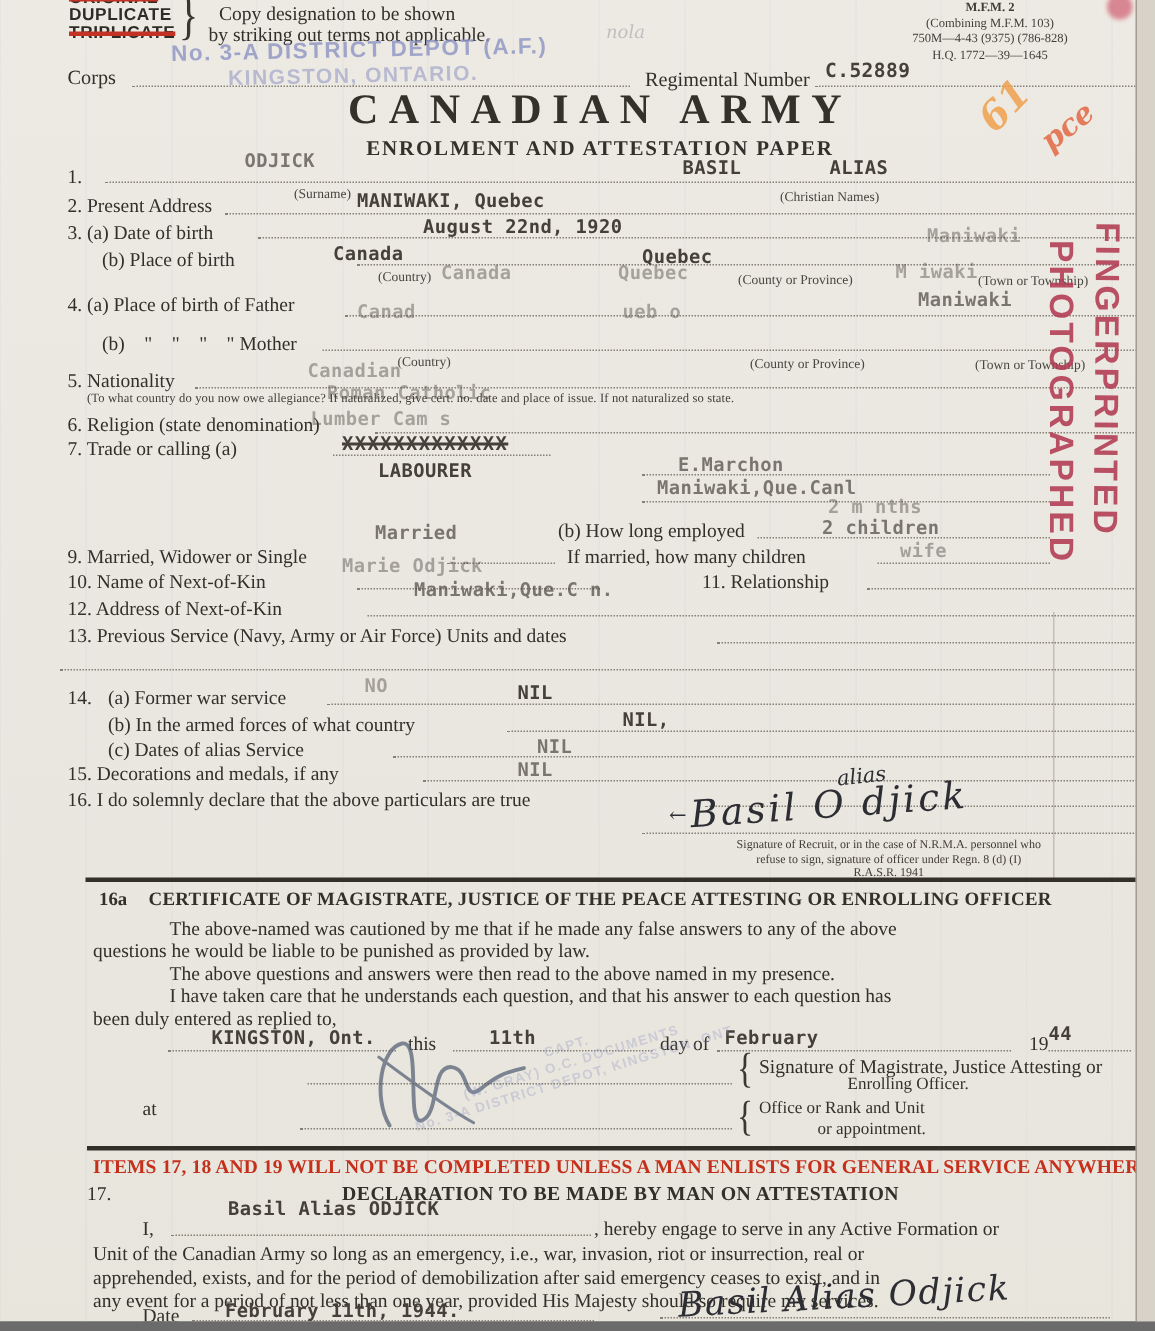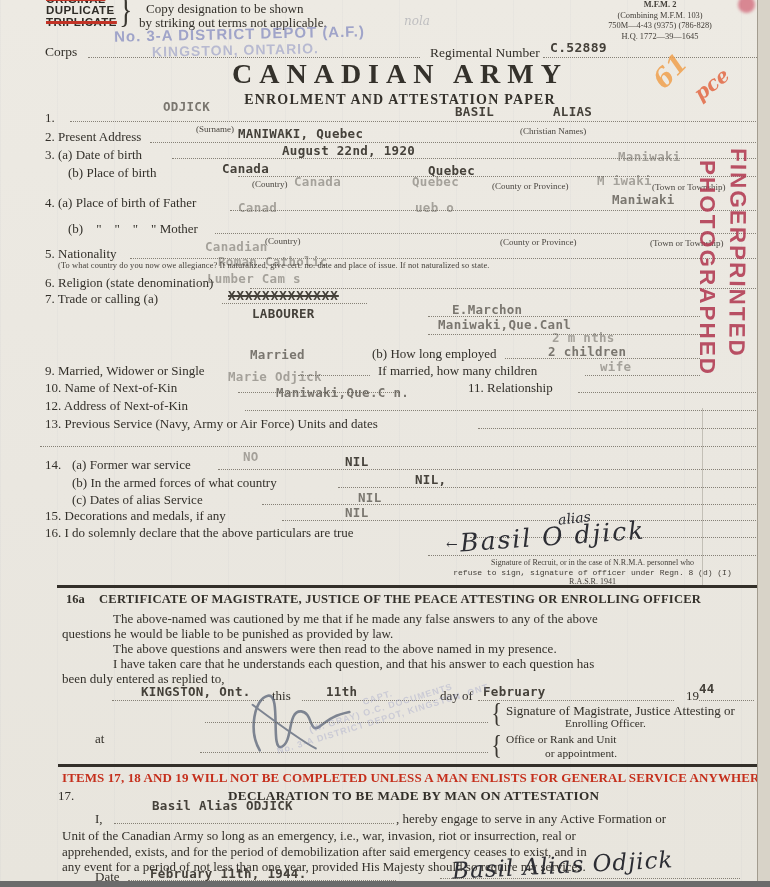--- a/index.html
+++ b/index.html
@@ -180,21 +180,21 @@
   <div class="abs typed t-semi" style="left:345px; top:505px;">NIL</div>
   <div class="abs dot" style="left:282px; top:520px; width:476px;"></div>
 
   <div class="abs p" style="left:45px; top:525px;">16.  I do solemnly declare that the above particulars are true</div>
   <div class="abs dot" style="left:470px; top:537px; width:288px;"></div>
   <div class="abs dot" style="left:428px; top:555px; width:330px;"></div>
   <div class="abs hw" style="left:558px; top:510px; font-size:14px; transform:rotate(-6deg);">alias</div>
   <div class="abs hw" style="left:446px; top:536px; font-size:14px;">←</div>
   <div class="abs hw" style="left:460px; top:522px; font-size:25px; transform:rotate(-4deg); letter-spacing:2px;">Basil O djick</div>
   <div class="abs pxs cap-center" style="left:420px; top:558px; width:345px; font-size:8px;">Signature of Recruit, or in the case of N.R.M.A. personnel who</div>
-  <div class="abs pxs cap-center" style="left:420px; top:568px; width:345px; font-size:8px;font-family:Liberation Mono, monospace;">refuse to sign, signature of officer under Regn. 8 (d) (I)</div>
+  <div class="abs pxs cap-center" style="left:420px; top:568px; width:345px; font-size:8px;">refuse to sign, signature of officer under Regn. 8 (d) (I)</div>
   <div class="abs pxs cap-center" style="left:420px; top:577px; width:345px; font-size:8px;">R.A.S.R.   1941</div>
 
   <div class="abs vstamp" style="left:694px; top:148px;">
     <span style="transform:rotate(.5deg);">FINGERPRINTED</span>
     <span style="margin-block-start:4px; transform:translateY(12px);">PHOTOGRAPHED</span>
   </div>
   <div class="crease" style="left:702px; top:408px; height:178px;"></div>
 
   <div class="abs rule" style="left:57px; top:585px; width:705px; height:2.5px;"></div>
   <div class="abs p b" style="left:66px; top:592px; font-size:12.5px;">16a</div>

